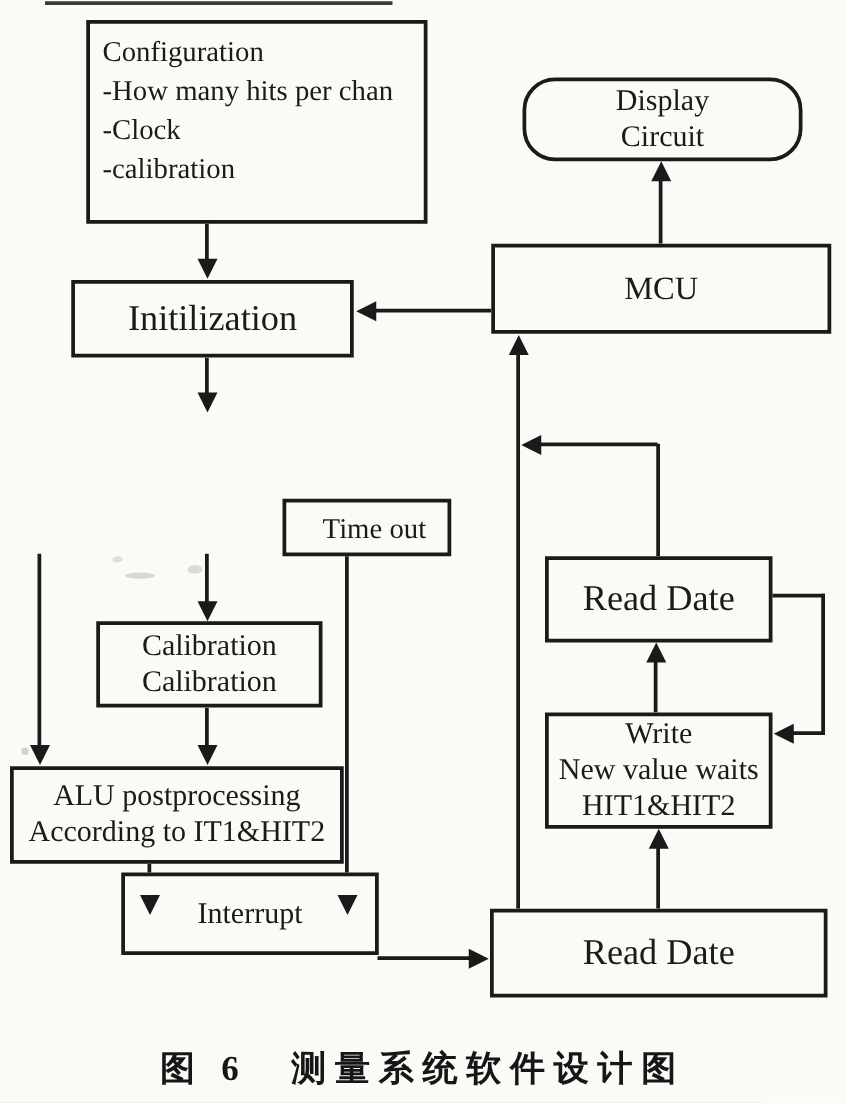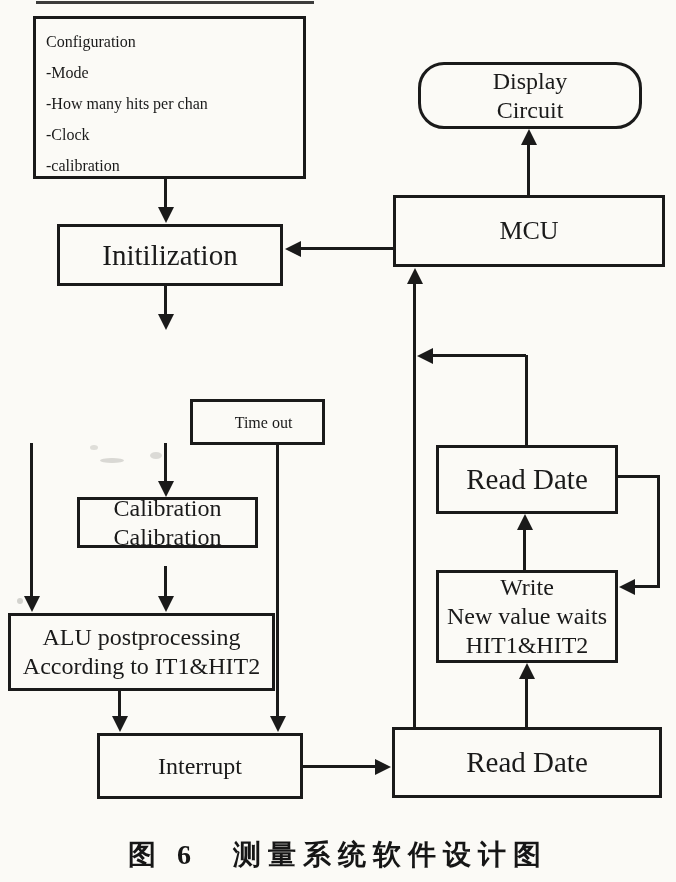--- a/index.html
+++ b/index.html
@@ -38,64 +38,63 @@
   .a-right{border-top:8px solid transparent;border-bottom:8px solid transparent;border-left:16px solid var(--ink);}
   .caption{
     position:absolute;left:0;right:0;top:836px;
     text-align:center;
     font-size:28px;font-weight:bold;
     letter-spacing:7px;
     color:#161616;
   }
   .speck{position:absolute;background:#8a8a84;border-radius:50%;z-index:0;}
   .artifact{position:absolute;background:var(--ink);opacity:.85;z-index:0;}
-  .fs23{font-size:16px;line-height:31px;}
+  .fs23{font-size:23px;line-height:31px;margin-left:36px;}
   .fs24{font-size:24px;line-height:29px;}
   .fs25{font-size:29px;}
   .fs26{font-size:26px;}
 </style>
 </head>
 <body>
 
 <div class="page">
 
   <div class="artifact" style="left:36px;top:1px;width:278px;height:3px;"></div>
   <div class="speck" style="left:100px;top:458px;width:24px;height:5px;opacity:.3;"></div>
   <div class="speck" style="left:150px;top:452px;width:12px;height:7px;opacity:.28;"></div>
   <div class="speck" style="left:17px;top:598px;width:6px;height:6px;opacity:.35;"></div>
   <div class="speck" style="left:90px;top:445px;width:8px;height:5px;opacity:.25;"></div>
 
   <div class="box ltext fs23" style="left:33px;top:16px;width:273px;height:163px;">
     <div>Configuration</div>
-    <div>-Mode</div>
     <div>-How many hits per chan</div>
     <div>-Clock</div>
     <div>-calibration</div>
   </div>
 
   <div class="box center fs25" style="left:57px;top:224px;width:226px;height:62px;">
     <div>Initilization</div>
   </div>
 
 
   <div class="box center fs23" style="left:190px;top:399px;width:135px;height:46px;z-index:4;padding-left:12px;">
     <div>Time out</div>
   </div>
 
-  <div class="box center fs24" style="left:77px;top:497px;width:181px;height:51px;">
+  <div class="box center fs24" style="left:77px;top:497px;width:181px;height:69px;">
     <div>Calibration</div>
     <div>Calibration</div>
   </div>
 
   <div class="box center fs24" style="left:8px;top:613px;width:267px;height:78px;">
     <div>ALU postprocessing</div>
     <div>According to IT1&amp;HIT2</div>
   </div>
 
-  <div class="box center fs24" style="left:97px;top:733px;width:206px;height:66px;">
+  <div class="box center fs24" style="left:97px;top:698px;width:206px;height:66px;">
     <div>Interrupt</div>
   </div>
 
   <div class="box center fs25" style="left:392px;top:727px;width:270px;height:71px;">
     <div>Read Date</div>
   </div>
 
   <div class="box center fs24" style="left:436px;top:570px;width:182px;height:93px;">
     <div>Write</div>
     <div>New value waits</div>

